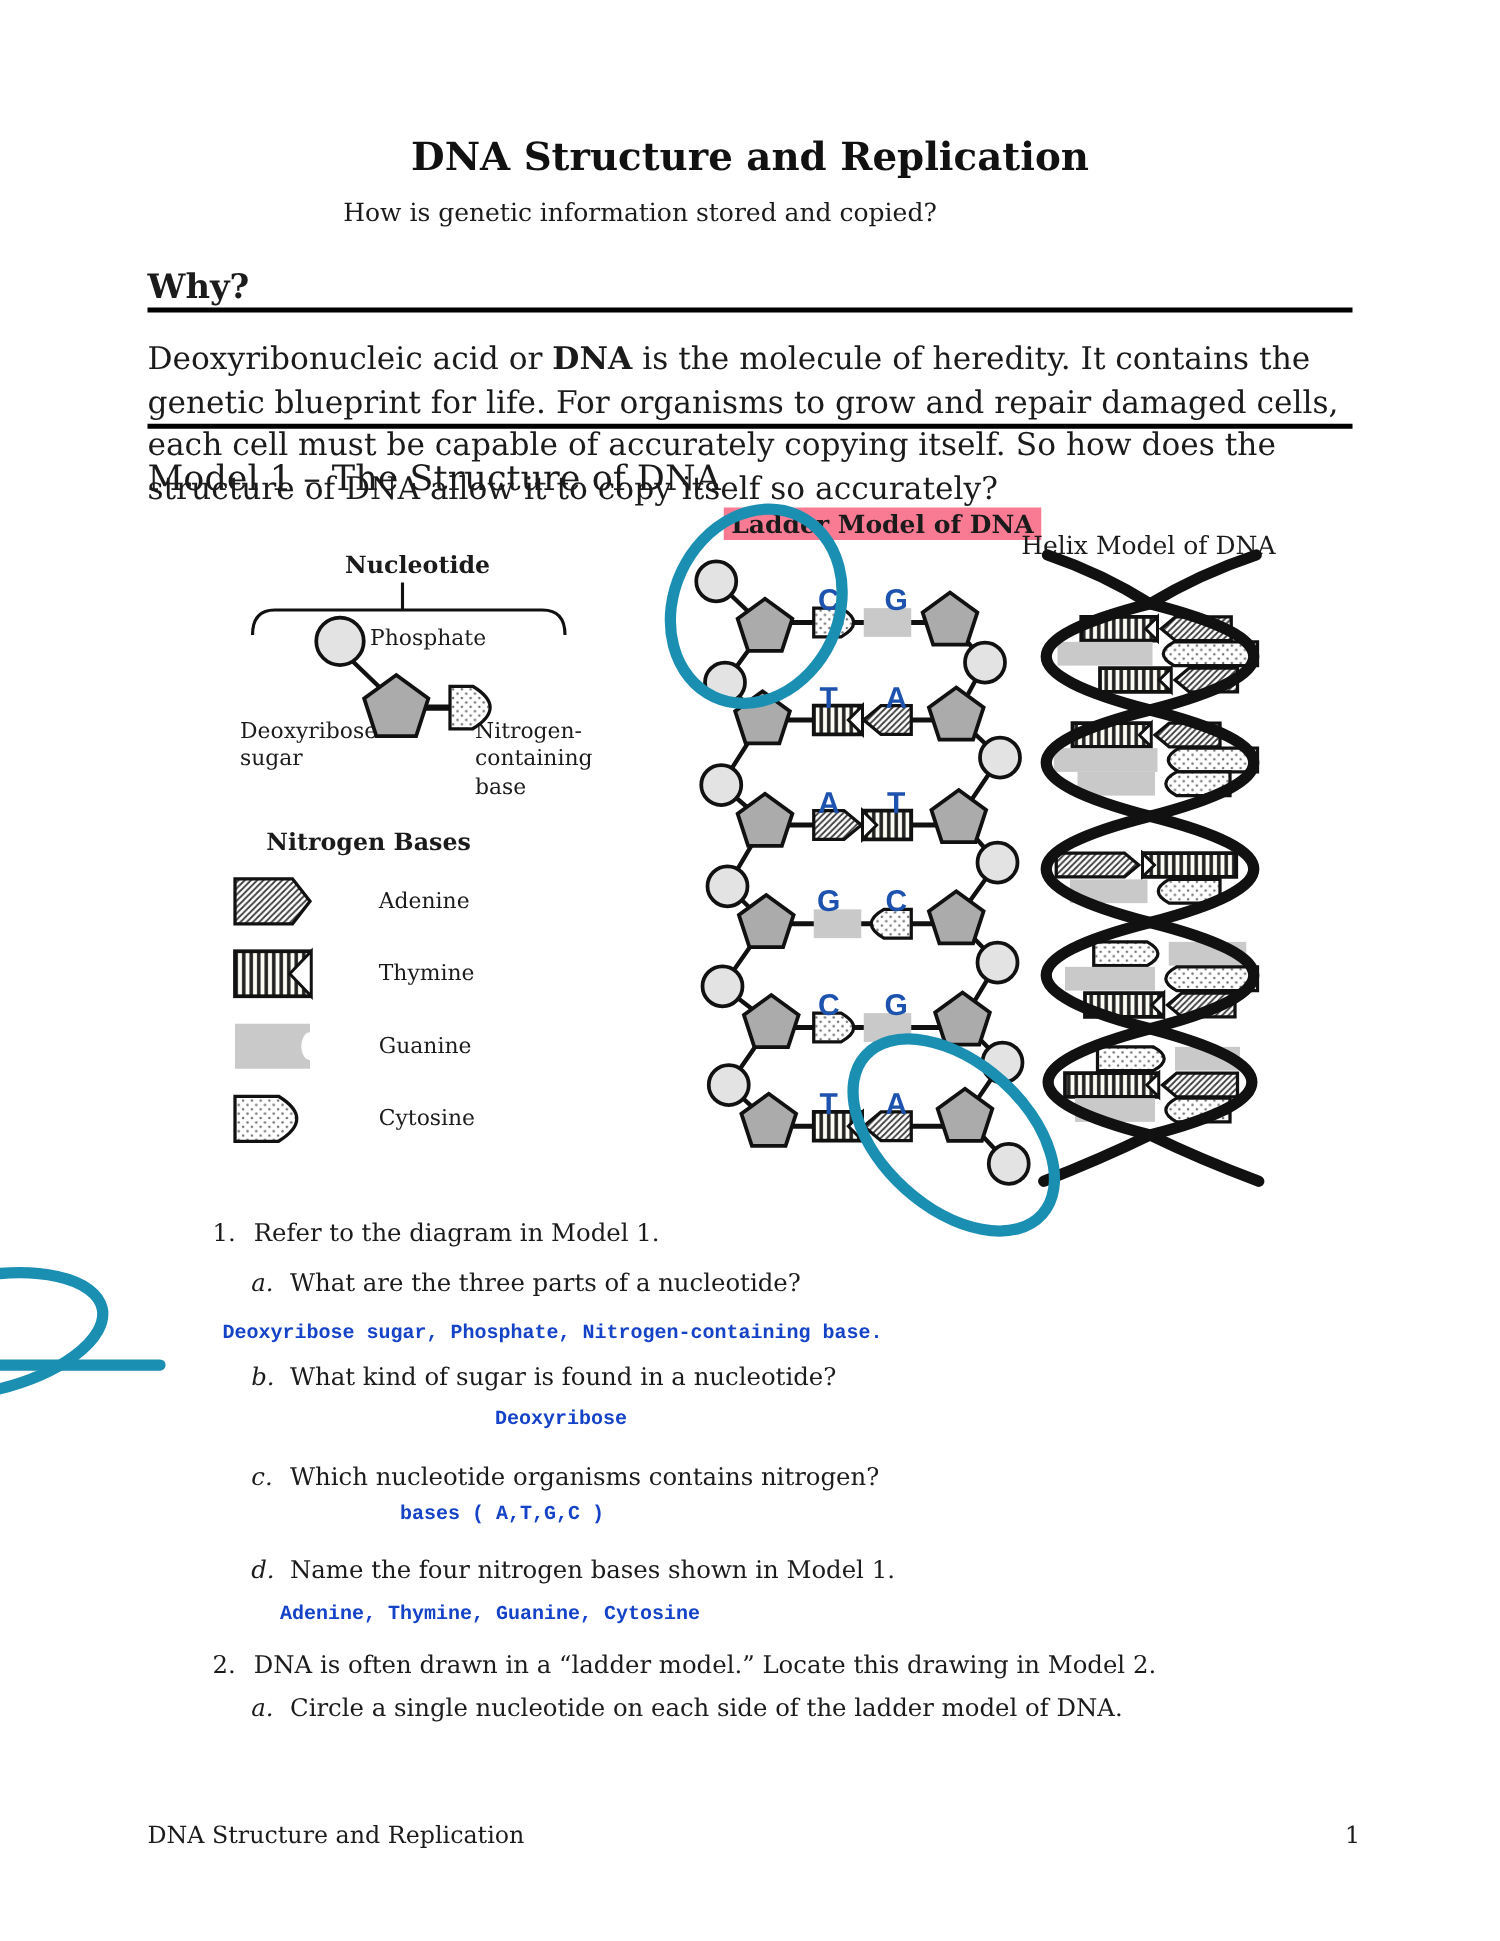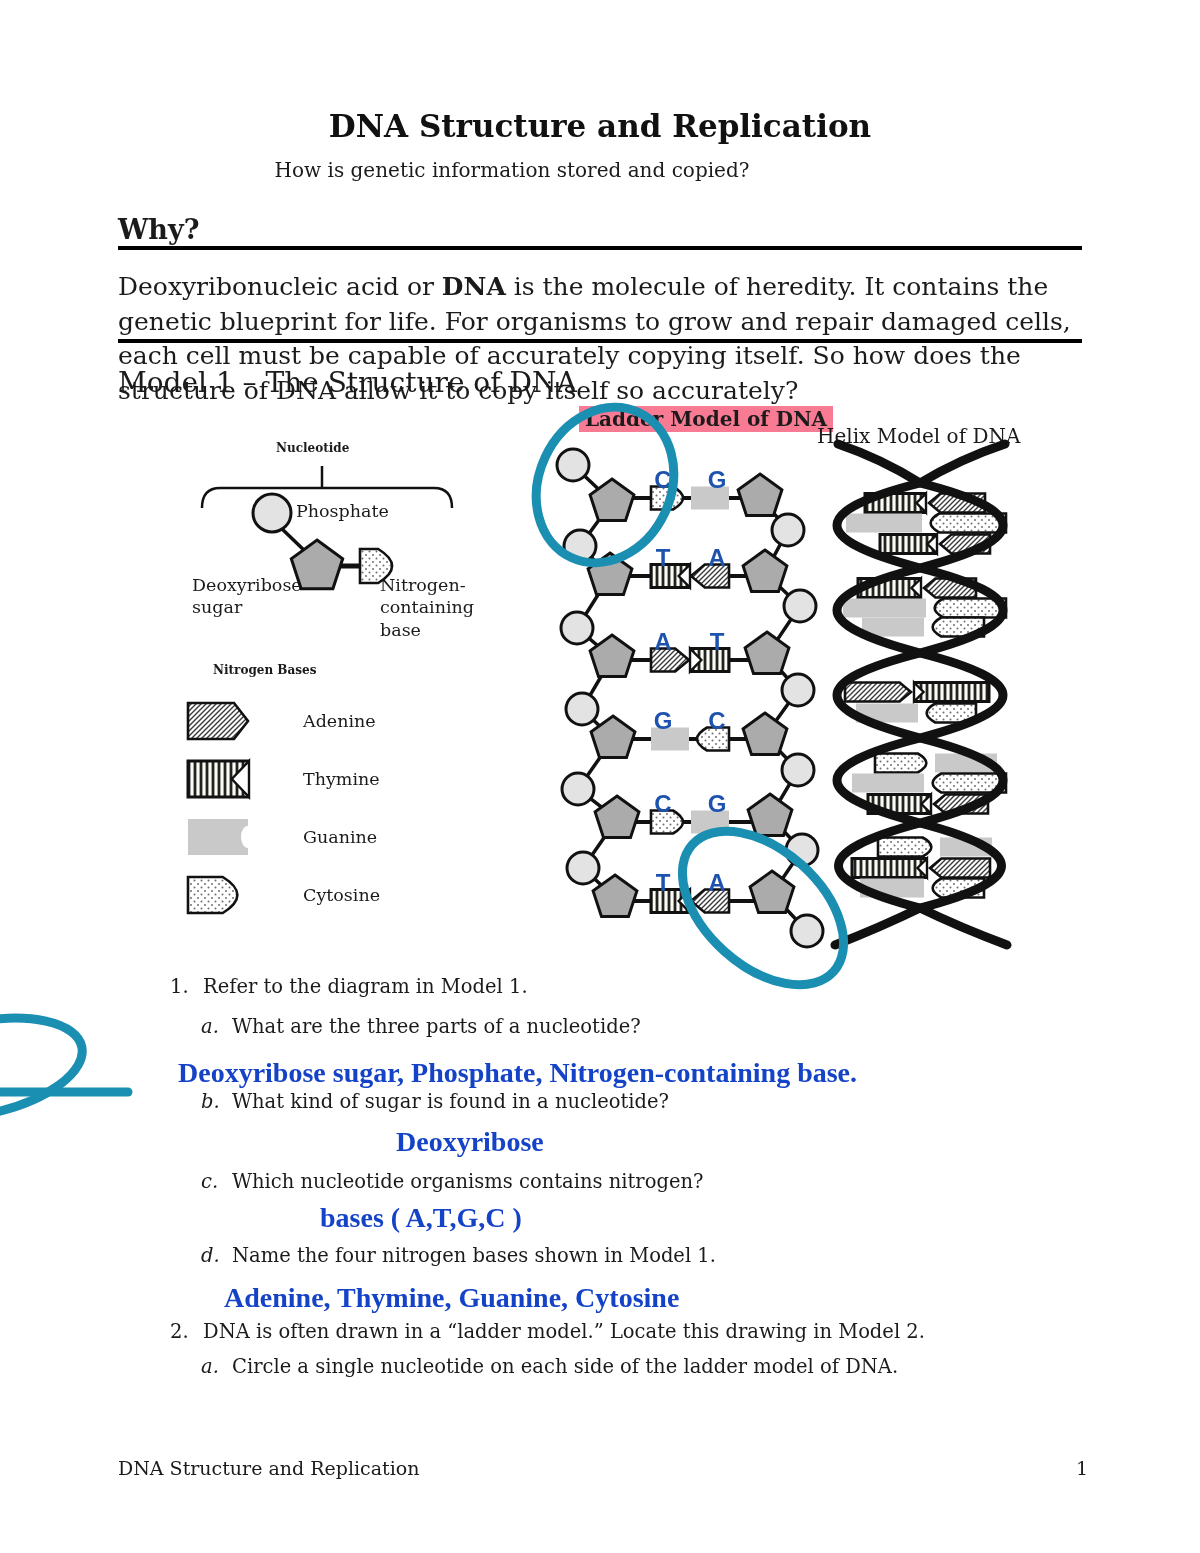--- a/index.html
+++ b/index.html
@@ -10,35 +10,35 @@
   .abs{position:absolute;}
   #page-title{top:108px;left:0;width:1200px;text-align:center;font-size:31px;font-weight:bold;color:#111;}
   #page-subtitle{top:158px;left:0;width:1024px;text-align:center;font-size:20px;}
   #why-heading{top:202px;left:118px;font-size:27px;font-weight:bold;margin-top:12px;}
   .rule{left:118px;width:964px;height:0;border-top:4px solid #000;}
   #rule-why-top{top:246px;}
   #rule-why-bottom{top:339px;}
   #why-paragraph{top:270px;left:118px;width:966px;font-size:25px;line-height:1.38;}
   #model1-heading{top:366px;left:118px;font-size:28px;font-weight:normal;}
   .dlabel{font-size:17.5px;line-height:1.28;}
-  .dtitle{font-size:12px;font-weight:bold;}
+  .dtitle{font-size:19px;font-weight:bold;}
   #nucleotide-title{top:441px;left:276px;}
   #phosphate-label{top:500px;left:296px;}
   #sugar-label{top:574px;left:192px;width:110px;}
   #base-label{top:574px;left:380px;width:94px;}
   #legend-title{top:663px;left:213px;}
   .legend-label{left:303px;}
   #ladder-title{top:406px;left:579px;font-size:20px;font-weight:bold;background:var(--highlight-pink);padding:1px 6px;}
   #helix-title{top:424px;left:817px;font-size:20px;font-weight:normal;}
   .q-line{position:absolute;font-size:19.5px;width:920px;}
   .q-num{position:absolute;left:0;top:0;}
   .q-num.it{font-style:italic;}
   .q-text{display:block;padding-left:33px;}
   .q-text.sub{padding-left:31px;}
-  .answer{position:absolute;font-family:Liberation Serif, serif;font-weight:bold;font-size:28px;color:var(--answer-blue);white-space:nowrap;}
+  .answer{position:absolute;font-family:Liberation Mono, monospace;font-weight:bold;font-size:16px;color:var(--answer-blue);white-space:nowrap;}
   #footer-title{top:1457px;left:118px;font-size:19px;}
   #page-number{top:1457px;left:1076px;font-size:19px;}
   #diagram-svg{position:absolute;top:0;left:0;pointer-events:none;}
   .brace{fill:none;stroke:#111;stroke-width:2.5;}
   .rung-letter{font-family:"Liberation Sans",sans-serif;font-weight:bold;font-size:24px;fill:var(--letter-blue);text-anchor:middle;}
   .teal{fill:none;stroke:var(--annotation-teal);stroke-width:9;stroke-linecap:round;}
 </style>
 </head>
 <body>
 

